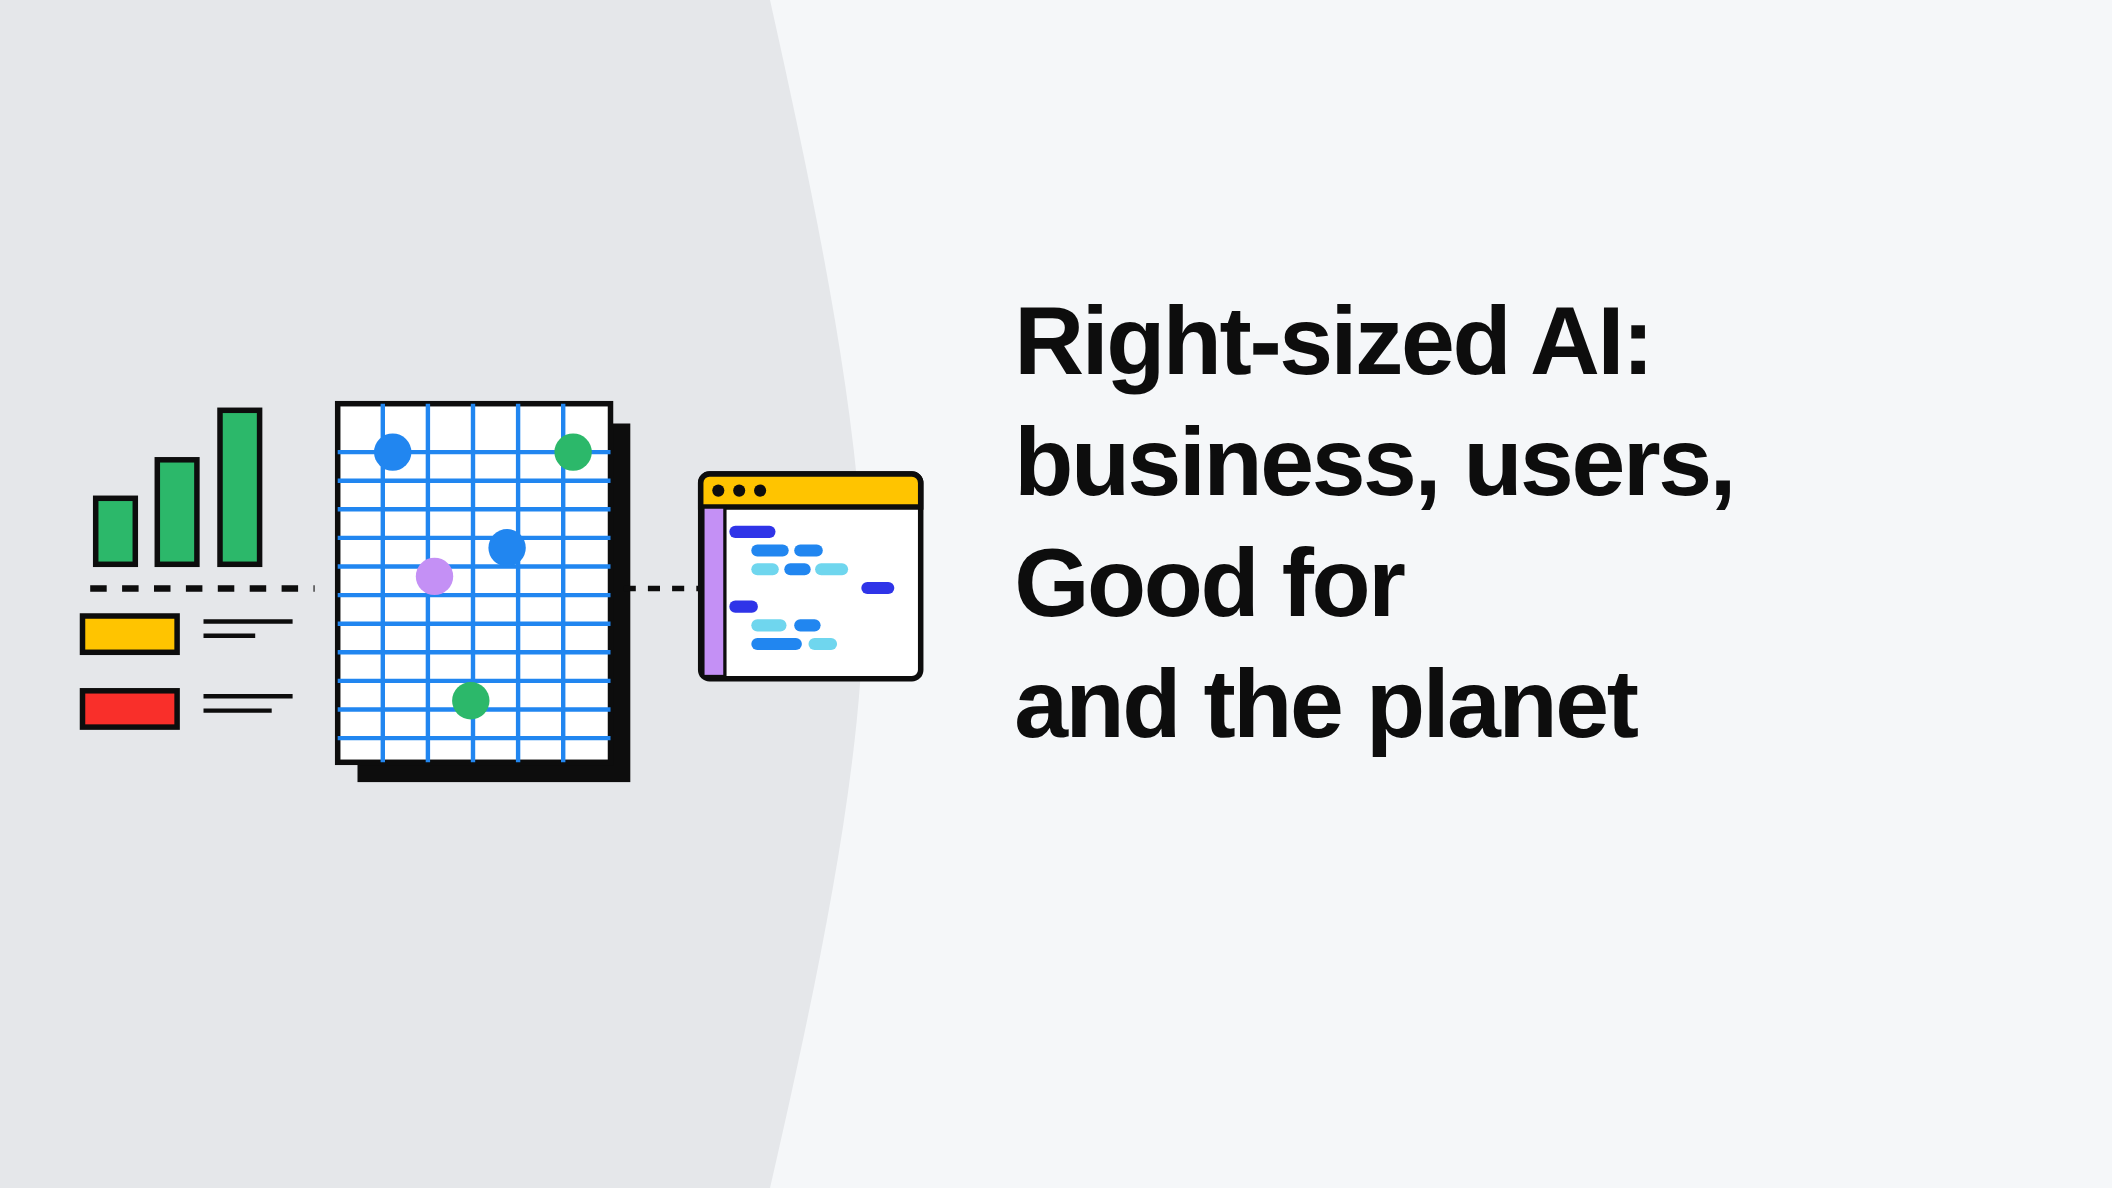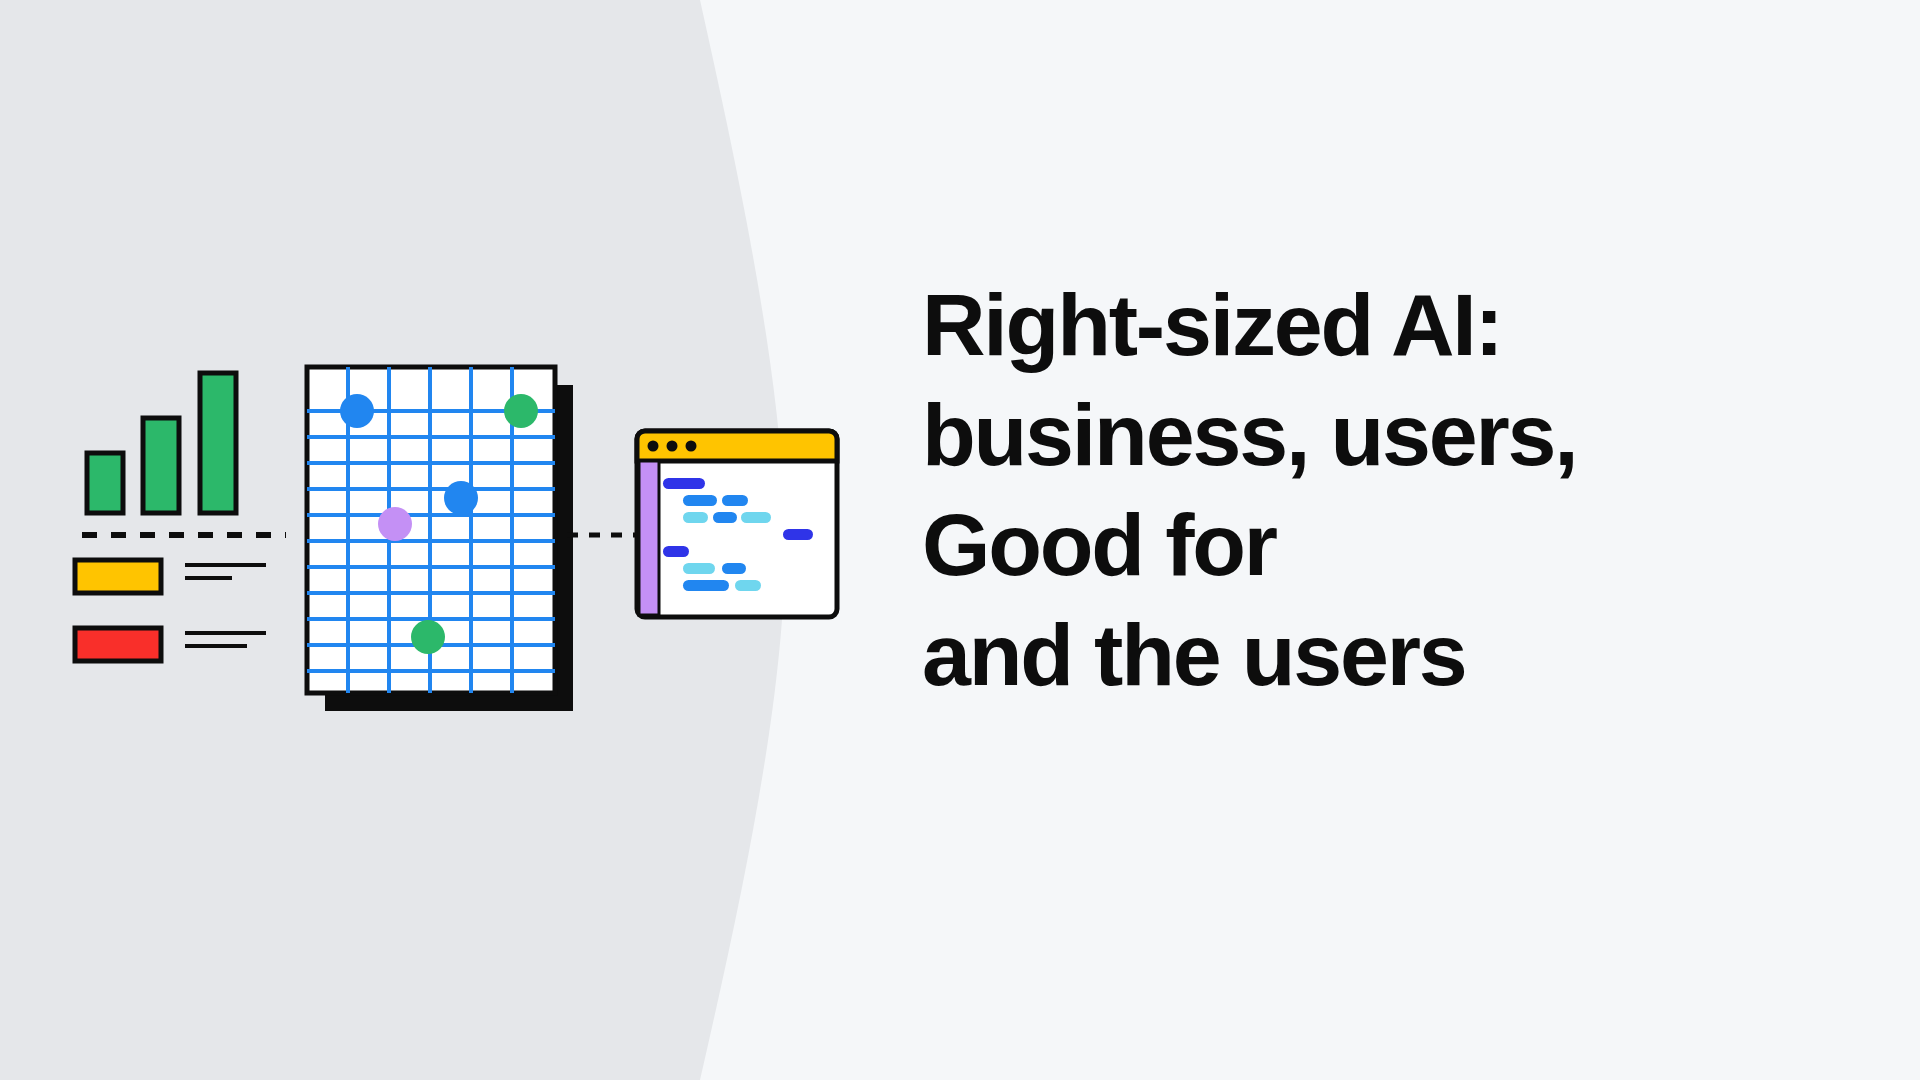--- a/index.html
+++ b/index.html
@@ -18,21 +18,21 @@
   #illustration {
     position:absolute; left:0; top:0;
     width:900px; height:1080px;
     z-index:2;
   }
   #illustration svg { display:block; width:900px; height:1080px; }
 
   
   #headline {
     position:absolute;
-    left:922px; top:270px;
+    left:922px; top:255px;
     width:860px;
     z-index:3;
   }
   #headline .line {
     display:block;
     font-size:88px;
     line-height:110px;
     font-weight:700;
     letter-spacing:-2.2px;
     color:#0d0d0d;
@@ -124,14 +124,14 @@
         <rect x="735" y="580" width="26" height="11" rx="5.5" fill="#6fd6ee"></rect>
       </g>
     </g>
   </svg>
 </div>
 
 <h1 id="headline">
   <span class="line">Right-sized AI:</span>
   <span class="line">business, users,</span>
   <span class="line">Good for</span>
-  <span class="line">and the users</span>
+  <span class="line">and the planet</span>
 </h1>
 
 </body></html>

